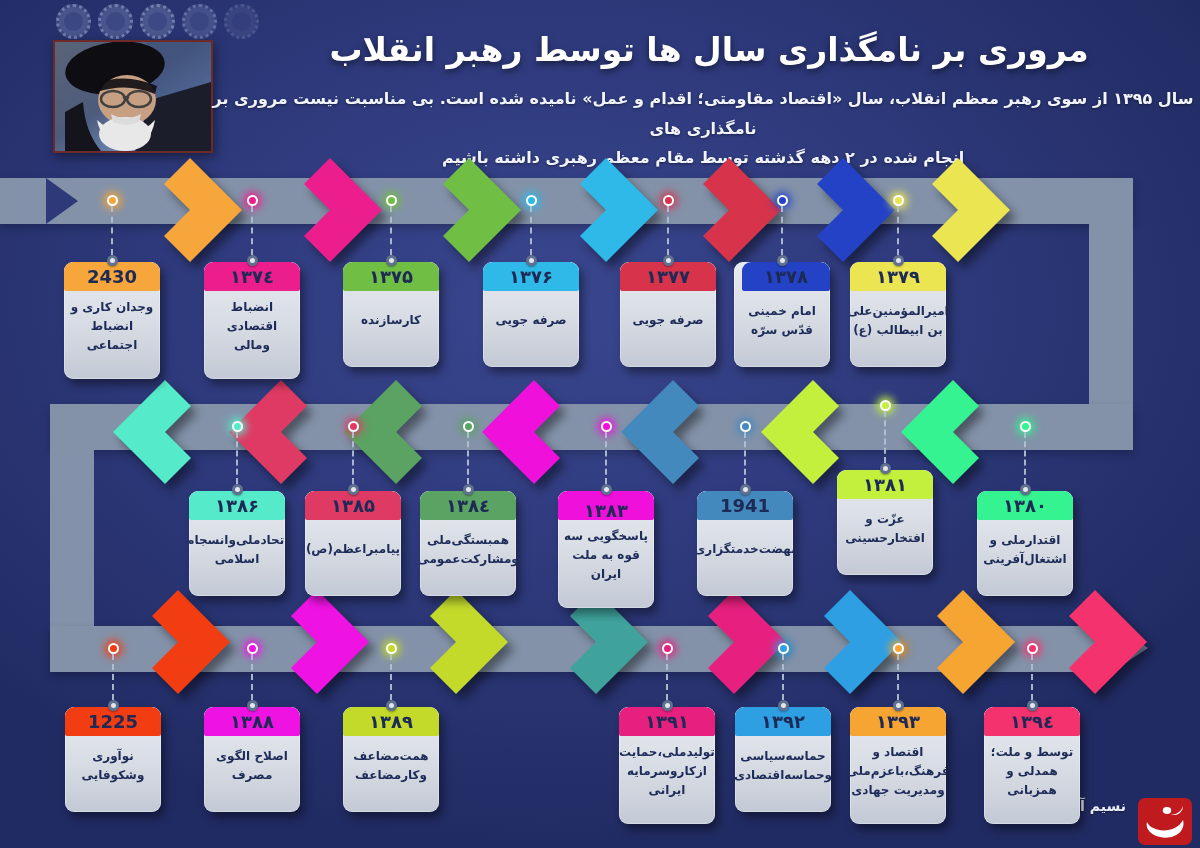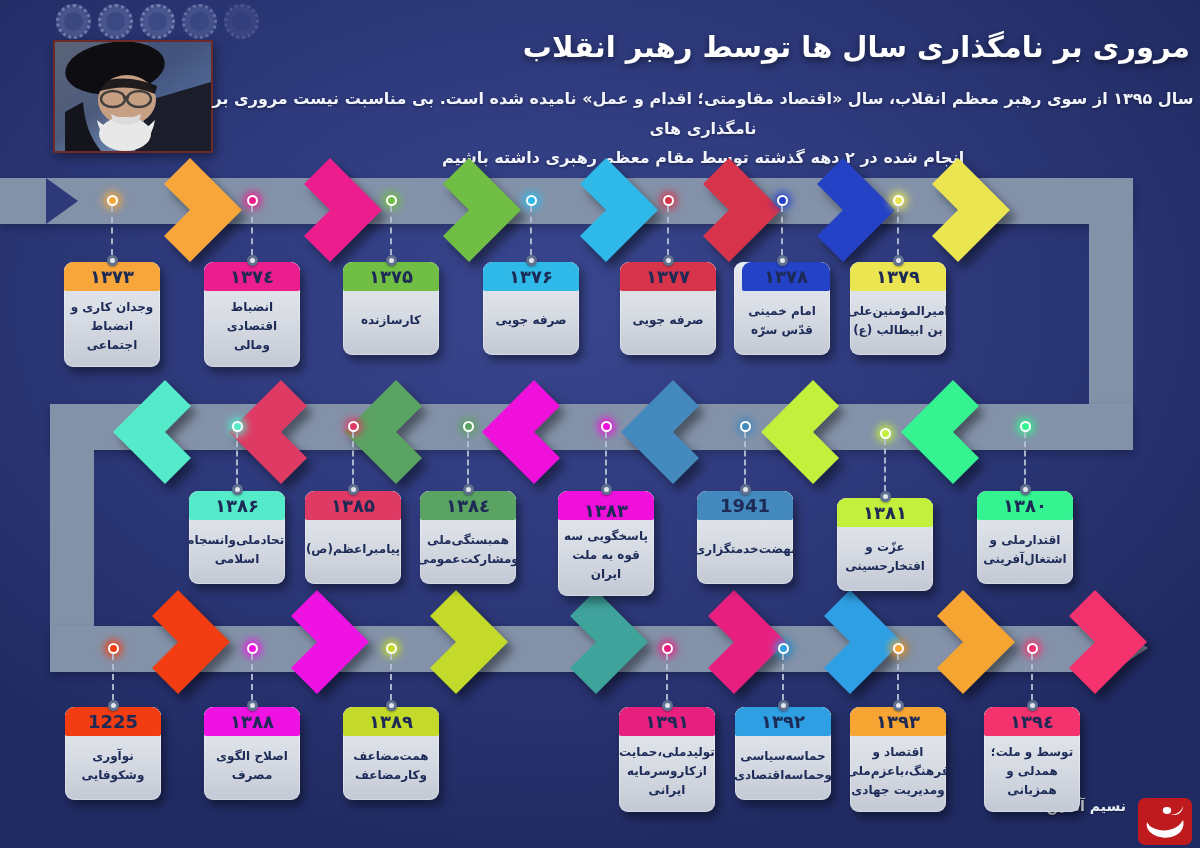--- a/index.html
+++ b/index.html
@@ -12,22 +12,22 @@
   .gears{position:absolute;left:56px;top:4px;display:flex;gap:7px;direction:ltr;}
   .gear{width:29px;height:29px;border-radius:50%;
     background:rgba(175,195,235,.16);
     border:3px dotted rgba(198,212,245,.38);
     box-shadow:inset 0 0 0 5px rgba(190,205,240,.10);}
   .gear:nth-child(4){opacity:.8}
   .gear:nth-child(5){opacity:.45}
   .photo{position:absolute;left:53px;top:40px;width:160px;height:113px;
     border:2px solid #6e2a28;box-sizing:border-box;box-shadow:2px 4px 10px rgba(0,0,0,.45);}
   .photo svg{display:block;width:100%;height:100%;}
-  .title{position:absolute;left:228px;right:10px;top:30px;text-align:right;
-    font-size:29px;font-weight:bold;color:#ffffff;letter-spacing:-.5px;
+  .title{position:absolute;left:228px;right:10px;top:30px;text-align:center;
+    font-size:33px;font-weight:bold;color:#ffffff;letter-spacing:-.5px;
     text-shadow:0 3px 6px rgba(0,0,0,.5);}
   .subtitle{position:absolute;left:212px;right:6px;top:84px;text-align:center;
     font-size:16px;font-weight:bold;color:#f1f4fb;line-height:1.85;
     text-shadow:0 1px 3px rgba(0,0,0,.45);}
   
   .band{position:absolute;background:#8392a9;z-index:1;}
   .band.h{box-shadow:0 4px 8px rgba(0,0,0,.22);}
   .notch{position:absolute;left:46px;top:178px;width:32px;height:46px;background:#2d3979;
     clip-path:polygon(0 0,100% 50%,0 100%);z-index:2;}
   .arrowhead{position:absolute;left:1094px;top:612px;width:54px;height:72px;
@@ -45,21 +45,21 @@
   .dash{width:0;border-right:2px dashed #b6c0d3;flex:none;opacity:.92;}
   .ring{width:5px;height:5px;border-radius:50%;border:3px solid #5f7090;background:#e2e5eb;
     flex:none;margin-bottom:-4px;position:relative;z-index:2;box-shadow:0 1px 2px rgba(0,0,0,.35);}
   .card{width:100%;border-radius:9px;overflow:hidden;text-align:center;
     background:linear-gradient(180deg,#e8ebf0 0%,#d7dbe3 55%,#c3c9d5 100%);
     box-shadow:4px 6px 9px rgba(0,0,0,.4), inset 0 0 0 1px rgba(255,255,255,.3);}
   .card-head{height:29px;display:flex;align-items:center;justify-content:center;
     border-radius:9px 9px 2px 2px;}
   .year{font-size:18px;font-weight:bold;color:#1c2a55;line-height:1;}
   .card-label{min-height:46px;display:flex;align-items:center;justify-content:center;
-    padding:7px 4px 11px;font-size:12px;font-weight:bold;color:#1d2b58;line-height:1.6;}
+    padding:7px 4px 23px;font-size:12px;font-weight:bold;color:#1d2b58;line-height:1.6;}
   
   .credits{position:absolute;right:74px;top:796px;text-align:right;color:#e9eef7;
     font-size:14px;font-weight:bold;line-height:1.55;text-shadow:0 1px 2px rgba(0,0,0,.4);}
   .logo{position:absolute;right:8px;top:798px;width:54px;height:47px;}
 </style>
 </head>
 <body>
 
 <div class="canvas">
 
@@ -179,21 +179,21 @@
   <div class="chev-wrap" style="left:1043px;top:590px">
       <div class="chev right" style="background-color: rgb(244, 51, 110); color: rgb(244, 51, 110);"></div>
     </div>
 
   <div class="group" style="left:64px;top:195px">
     <span class="dot" style="background-color: rgb(246, 166, 59); color: rgb(246, 166, 59);"></span>
     <span class="dash" style="height:49px"></span>
     <span class="ring"></span>
     <div class="card">
       <div class="card-head" style="background-color: rgb(246, 166, 59); color: rgb(246, 166, 59);">
-          <span class="year">۱۳۷۳</span>
+          <span class="year">2430</span>
         </div>
       <div class="card-label">وجدان کاری و انضباط اجتماعی</div>
     </div>
   </div>
   <div class="group" style="left:204px;top:195px">
     <span class="dot" style="background-color: rgb(236, 29, 141); color: rgb(236, 29, 141);"></span>
     <span class="dash" style="height:49px"></span>
     <span class="ring"></span>
     <div class="card">
       <div class="card-head" style="background-color: rgb(236, 29, 141); color: rgb(236, 29, 141);">
@@ -306,21 +306,21 @@
     <span class="dot" style="background-color: rgb(68, 137, 190); color: rgb(68, 137, 190);"></span>
     <span class="dash" style="height:52px"></span>
     <span class="ring"></span>
     <div class="card">
       <div class="card-head" style="background-color: rgb(68, 137, 190); color: rgb(68, 137, 190);">
           <span class="year">1941</span>
         </div>
       <div class="card-label">نهضت‌خدمتگزاری</div>
     </div>
   </div>
-  <div class="group" style="left:837px;top:428px">
+  <div class="group" style="left:837px;top:400px">
     <span class="dot" style="background-color: rgb(195, 239, 61); color: rgb(195, 239, 61);"></span>
     <span class="dash" style="height:52px"></span>
     <span class="ring"></span>
     <div class="card">
       <div class="card-head" style="background-color: rgb(195, 239, 61); color: rgb(195, 239, 61);">
           <span class="year">۱۳۸۱</span>
         </div>
       <div class="card-label">عزّت و افتخارحسینی</div>
     </div>
   </div>

